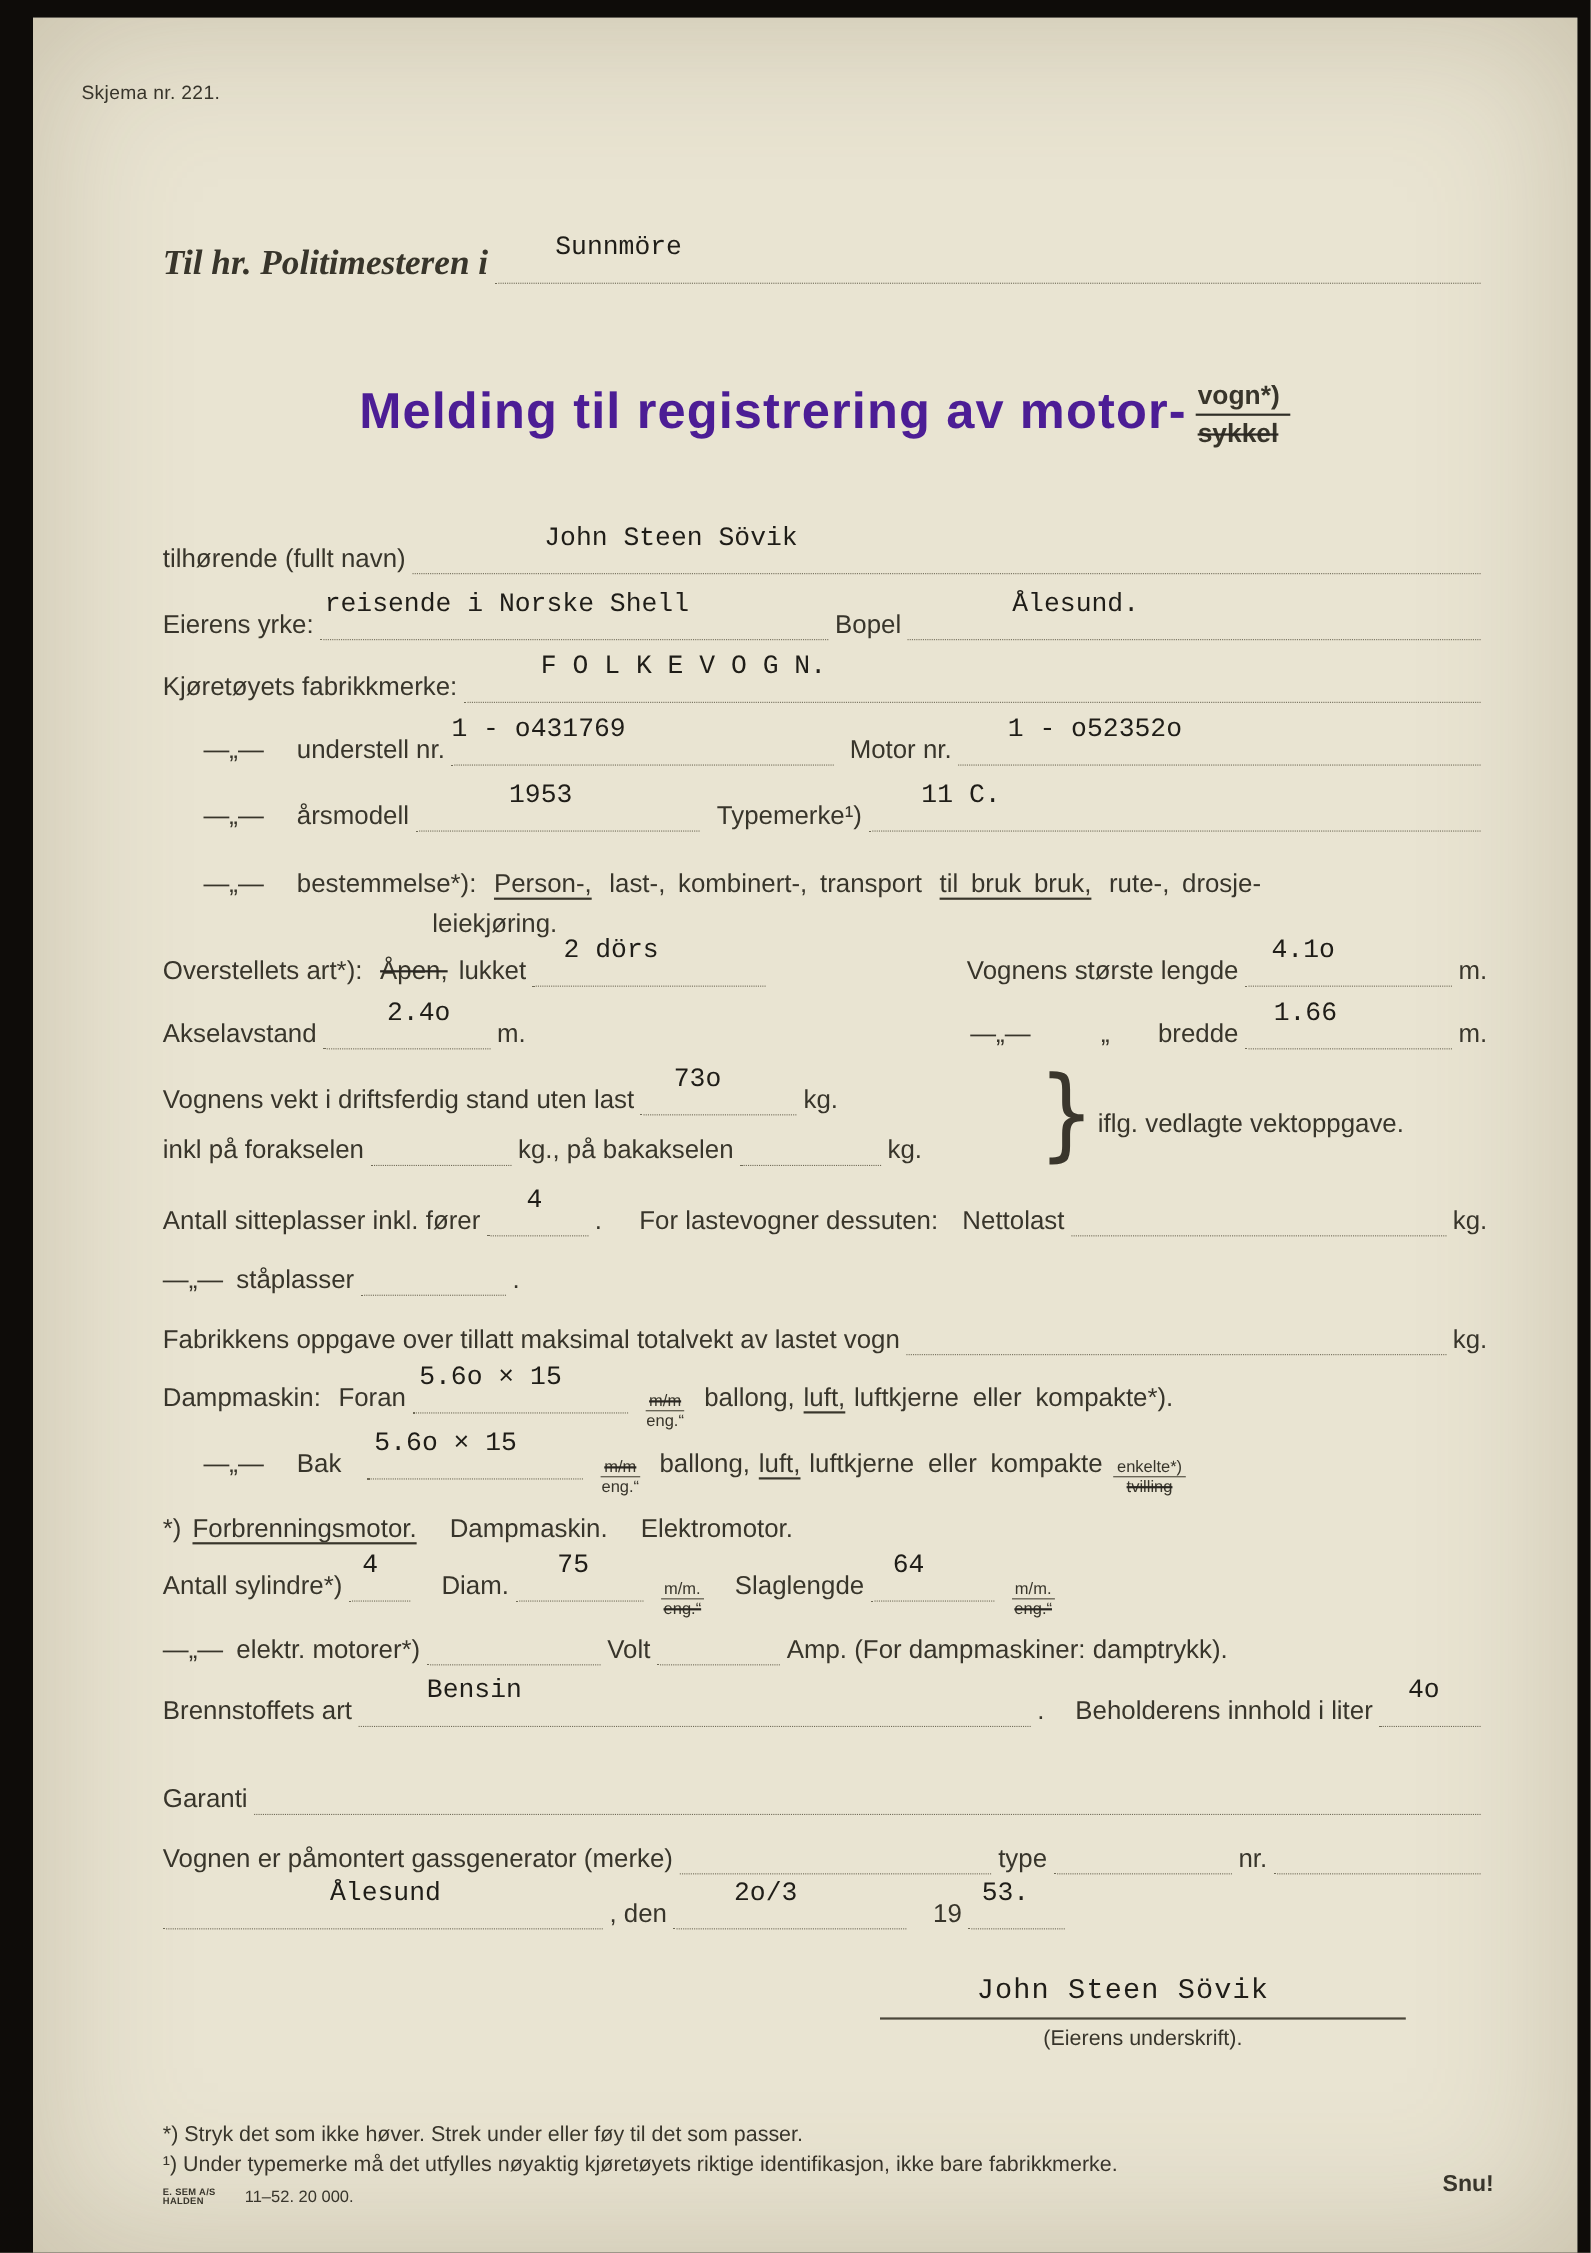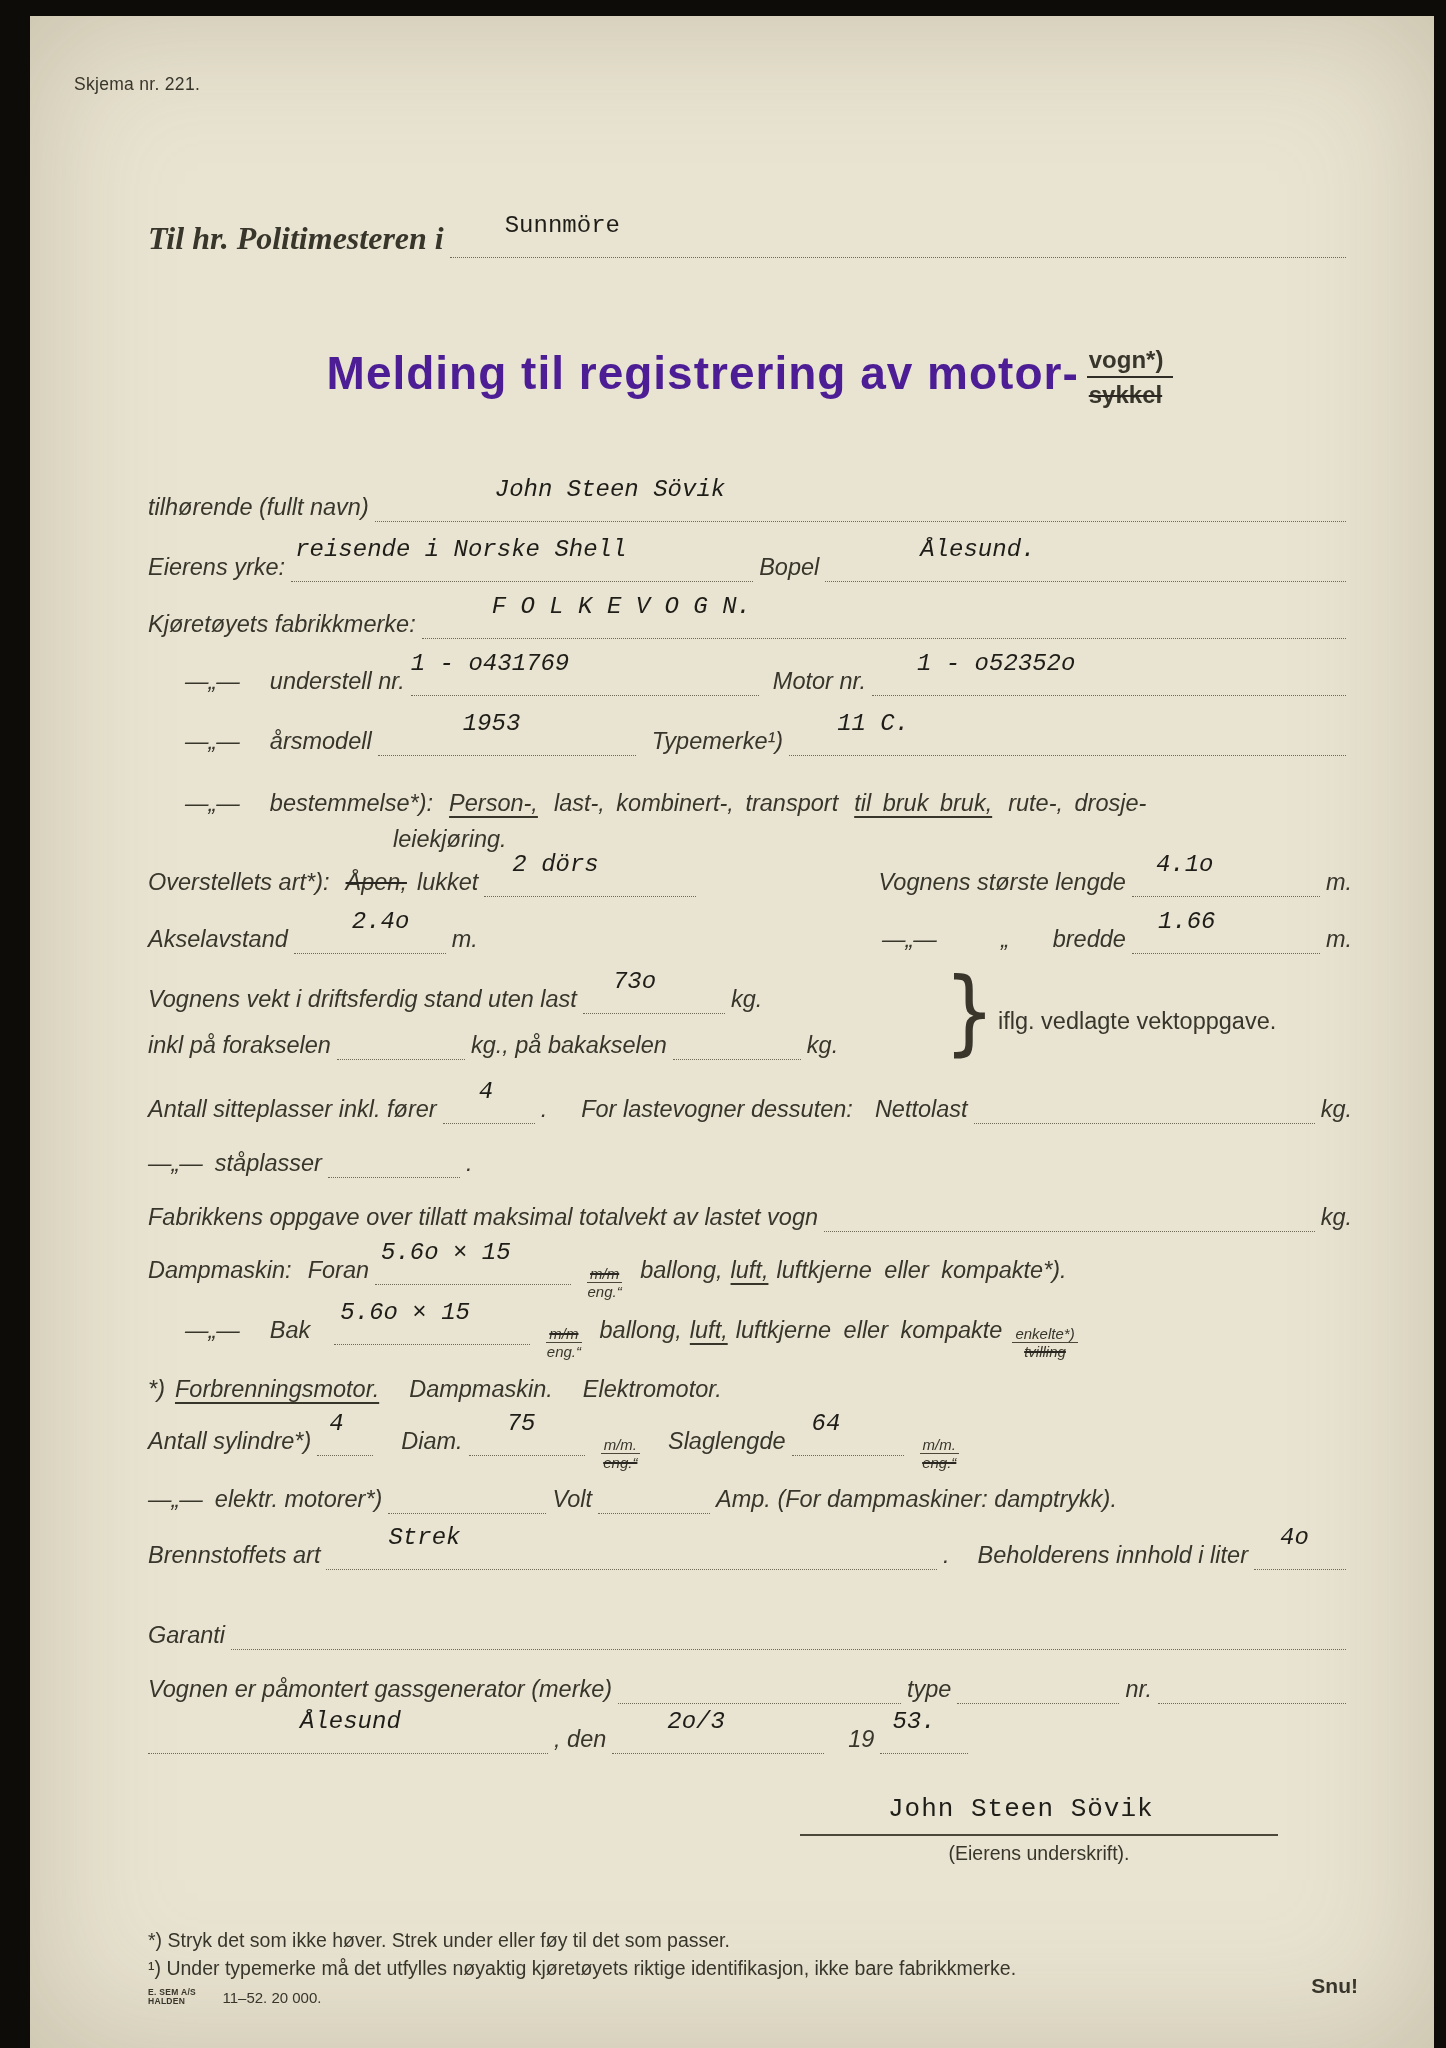--- a/index.html
+++ b/index.html
@@ -26,21 +26,21 @@
 
   .title-row { position:absolute; top:330px; left:118px; right:82px; display:flex; justify-content:center; align-items:flex-start; }
   .title-main { font-size:46px; font-weight:bold; letter-spacing:1px; color:#4c1d95; white-space:nowrap; }
   .title-opts { display:flex; flex-direction:column; margin-left:8px; margin-top:0; font-size:24px; font-weight:bold; }
   .opt-top { border-bottom:2px solid #2f2d26; padding:0 10px 2px 2px; }
   .opt-bot { padding:3px 2px 0; }
 
   .row {
     position:absolute; left:118px; right:82px;
     display:flex; align-items:flex-end; height:32px;
-    font-size:23.5px; white-space:nowrap;font-style:italic;
+    font-size:23.5px; white-space:nowrap;
   }
   .lbl { line-height:30px; white-space:nowrap; }
   .seg { line-height:30px; margin-left:16px; white-space:nowrap; }
   .fill { position:relative; flex:1 1 auto; height:30px; border-bottom:1.7px dotted #6f6a57; margin:0 6px; }
   .fill.fx { flex:0 0 auto; }
   .fill .typed { position:absolute; bottom:18px; }
   .ditto { margin-right:30px; }
   .ind { margin-left:37px; }
 
   .struck { text-decoration: line-through; text-decoration-thickness:2.2px; text-decoration-color:#2a2722; }
@@ -303,21 +303,21 @@
     <span class="lbl" style="margin-left:-18px">elektr. motorer*)</span>
     <span class="fill fx" style="flex:0 0 158px"></span>
     <span class="lbl">Volt</span>
     <span class="fill fx" style="flex:0 0 112px"></span>
     <span class="lbl">Amp. (For dampmaskiner: damptrykk).</span>
   </div>
 
   <div class="row r19">
     <span class="lbl">Brennstoffets art</span>
     <span class="fill">
-      <span class="typed" style="left:62px">Strek</span>
+      <span class="typed" style="left:62px">Bensin</span>
     </span>
     <span class="lbl">.</span>
     <span class="lbl" style="margin-left:28px">Beholderens innhold i liter</span>
     <span class="fill fx" style="flex:0 0 92px">
       <span class="typed" style="left:26px">4o</span>
     </span>
   </div>
 
   <div class="row r20">
     <span class="lbl">Garanti</span>

